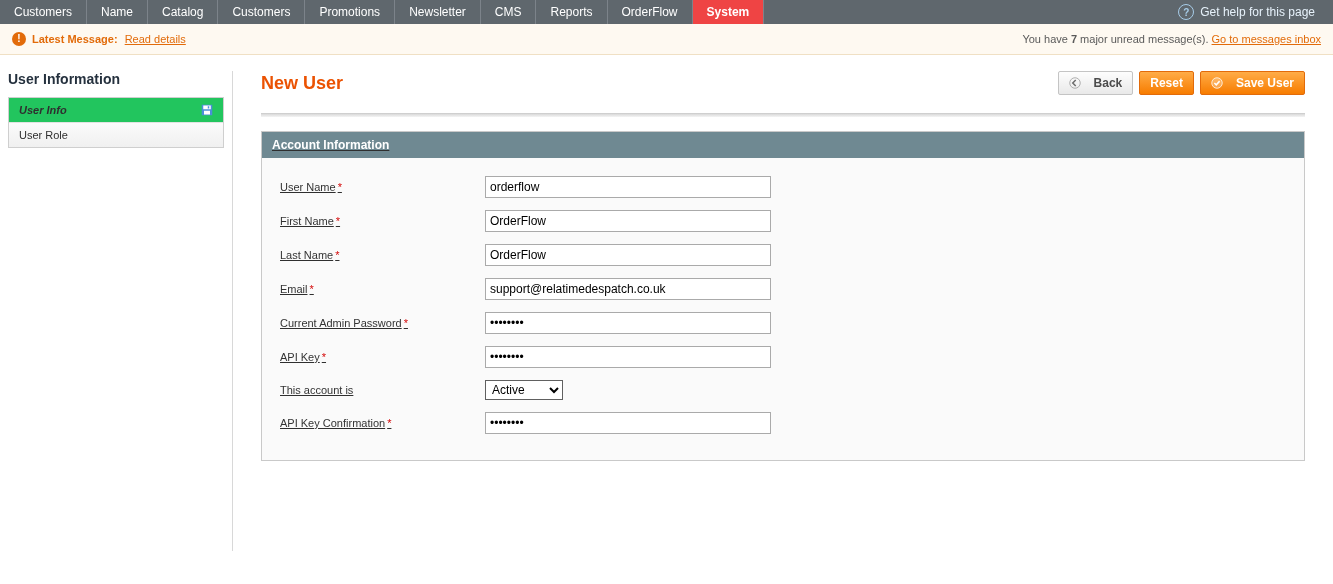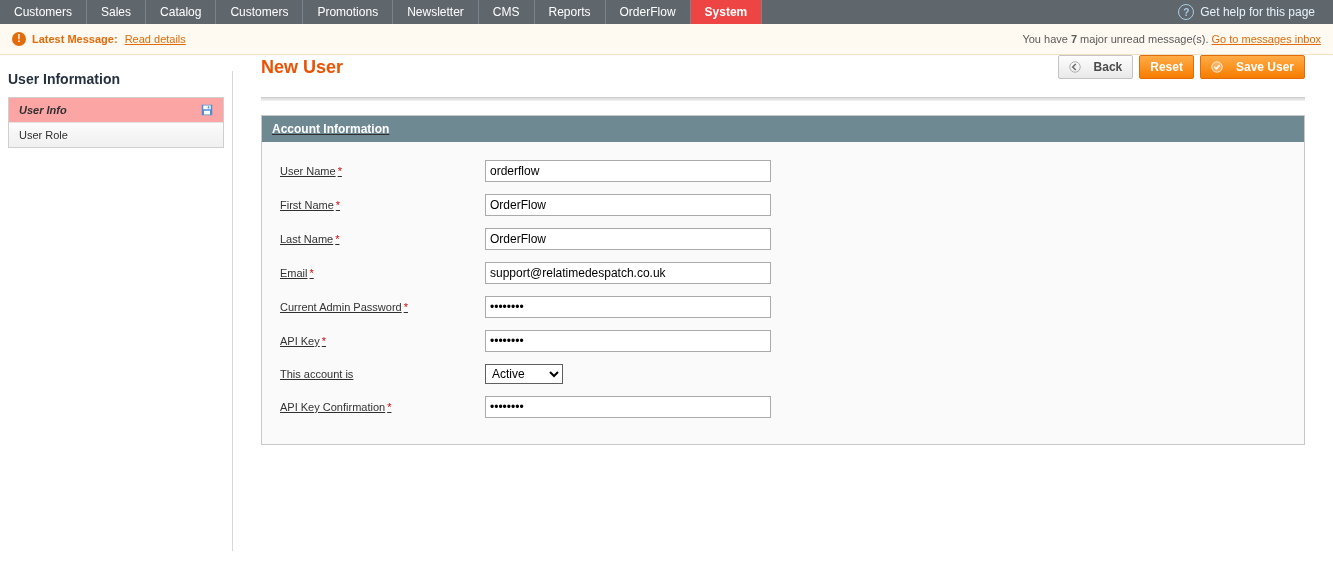--- a/index.html
+++ b/index.html
@@ -18,24 +18,24 @@
   .msgbar .right { color:#5a5a5a; }
   .msgbar .right strong { font-weight:bold; }
 
   .layout { display:flex; align-items:flex-start; }
   .sidebar { width:225px; padding:16px 0 0 8px; }
   .sidebar-wrap { border-right:1px solid #d8d8d8; padding-right:8px; min-height:480px; }
   .sidebar h3 { margin:0 0 10px 0; font-size:14px; color:#25313e; }
   .side-tabs { border:1px solid #cfcfcf; }
   .side-tab { padding:6px 10px; font-size:11px; display:flex; align-items:center; justify-content:space-between; border-bottom:1px solid #e2e2e2; cursor:pointer; background:linear-gradient(#fbfbfb,#f0f0f0); }
   .side-tab:last-child { border-bottom:none; }
-  .side-tab.active { font-style:italic; font-weight:bold; background:#fca5a5; }
+  .side-tab.active { font-style:italic; font-weight:bold; background:#22c55e; }
   .side-tab .save-icon { width:12px; height:12px; }
 
-  .main { flex:1; padding:0 28px 0 28px; }
+  .main { flex:1; padding:16px 28px 0 28px; }
   .page-head { display:flex; align-items:center; margin-bottom:18px; }
   .page-title { color:#eb5202; font-size:18px; font-weight:bold; }
   .page-head .spacer { flex:1; }
   .btn { display:inline-flex; align-items:center; gap:13px; font-size:12px; font-weight:bold; padding:4px 10px; border-radius:2px; cursor:pointer; border:1px solid transparent; line-height:14px; }
   .btn.gray { background:linear-gradient(#fdfdfd,#e9e9e9); border-color:#c4c4c4; color:#4b4b4b; }
   .btn.orange { background:linear-gradient(#ffac47,#f77c00); border-color:#e26b0a; color:#fff; }
   .btn + .btn { margin-left:6px; }
   .btn .ico { width:12px; height:12px; display:inline-block; }
   .ico-back svg, .ico-check svg { width:12px; height:12px; display:block; }
   .hr { height:3px; background:linear-gradient(#d9d9d9,#f4f4f4); border-top:1px solid #cfcfcf; margin-bottom:14px; }
@@ -47,21 +47,21 @@
   .form-label { width:205px; font-size:11px; color:#333; }
   .req { color:#d40707; margin-left:2px; }
   .form-control input[type=text], .form-control input[type=password] { width:276px; border:1px solid #aaa; padding:3px 4px; font-size:12px; }
   .form-control select { width:78px; border:1px solid #606060; padding:1px 2px; font-size:12px; background:#fff; }
 </style>
 </head>
 <body>
 
 <div class="topnav">
   <div class="nav-item">Customers</div>
-  <div class="nav-item">Sales</div>
+  <div class="nav-item">Name</div>
   <div class="nav-item">Catalog</div>
   <div class="nav-item">Customers</div>
   <div class="nav-item">Promotions</div>
   <div class="nav-item">Newsletter</div>
   <div class="nav-item">CMS</div>
   <div class="nav-item">Reports</div>
   <div class="nav-item">OrderFlow</div>
   <div class="nav-item active">System</div>
   <div class="spacer"></div>
   <div class="help">

